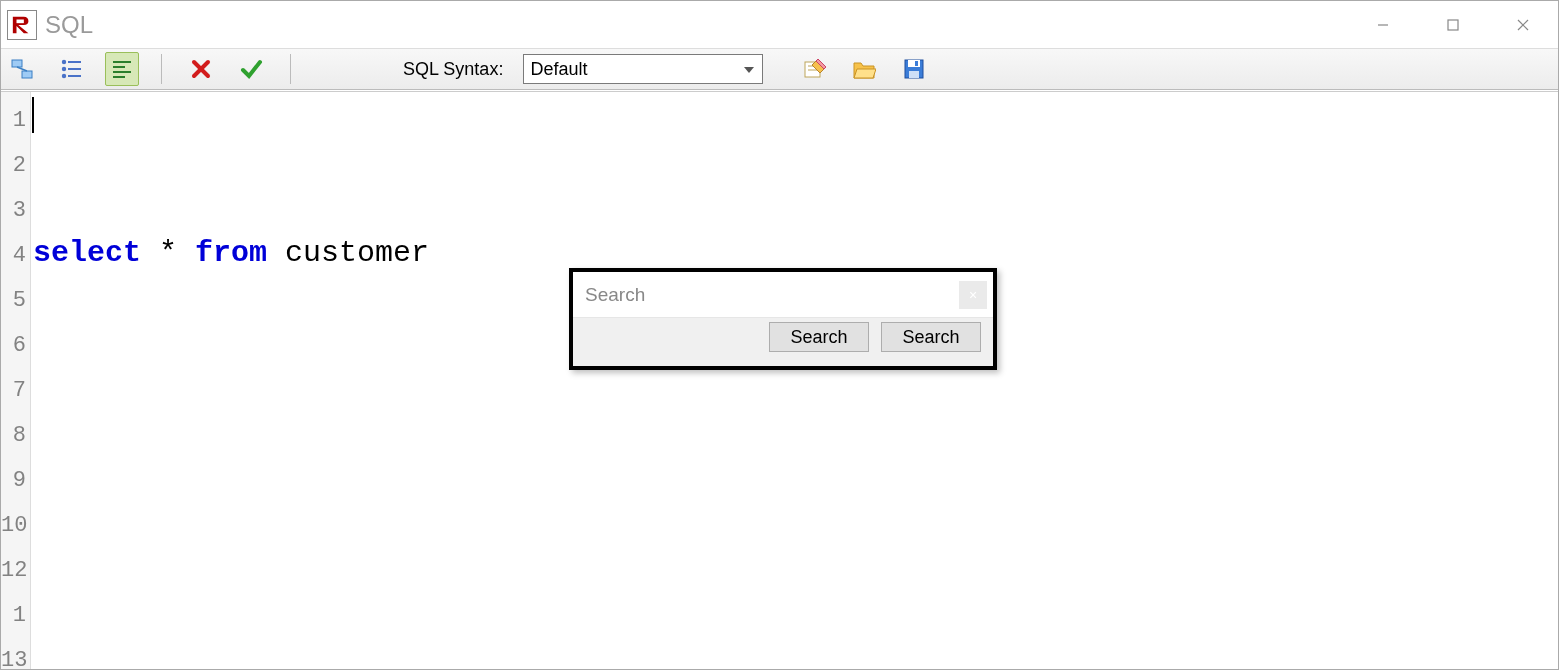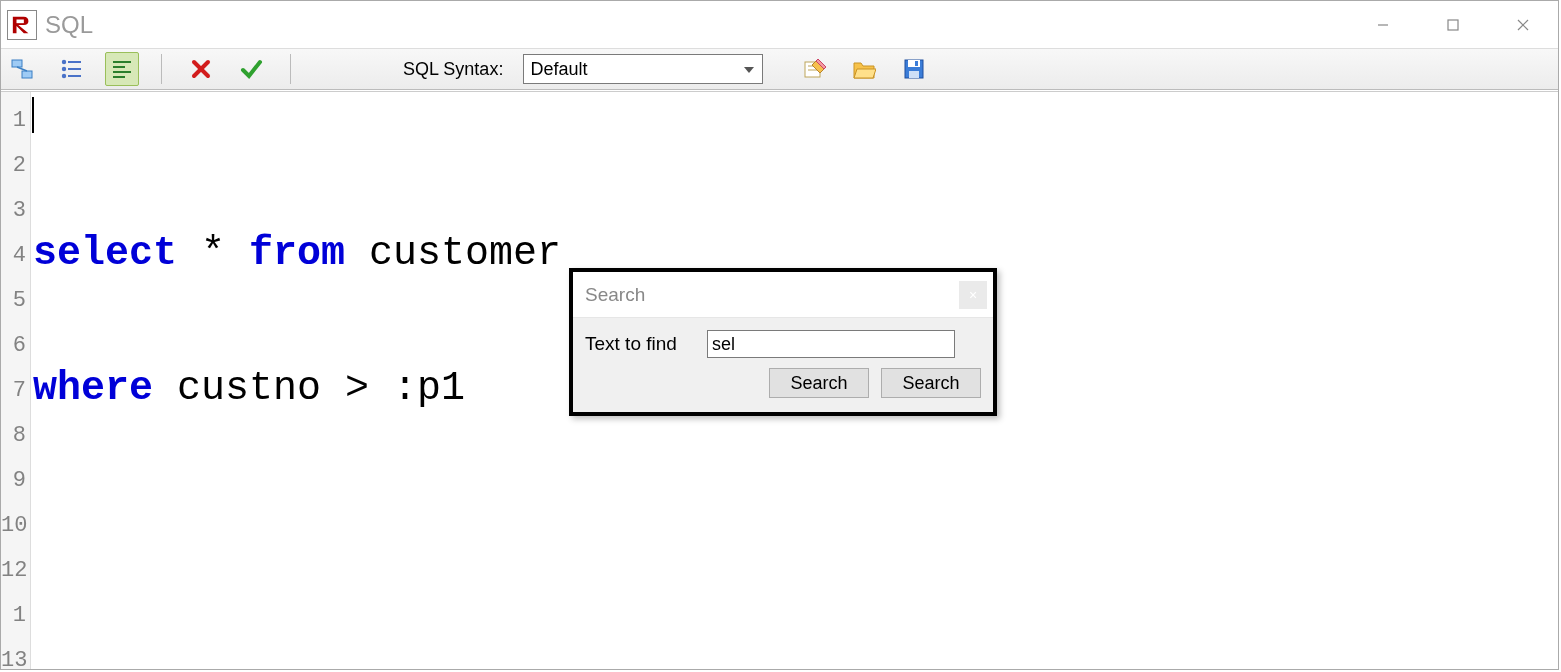--- a/index.html
+++ b/index.html
@@ -147,21 +147,21 @@
     font-size: 22px;
     text-align: right;
     padding: 6px 4px 0 0;
     line-height: 45px;
     user-select: none;
   }
   .gutter .ln { height: 45px; }
   .code {
     flex: 1;
     font-family: "Courier New", monospace;
-    font-size: 40px;
+    font-size: 30px;
     line-height: 45px;
     padding: 4px 4px 0 2px;
     position: relative;
     white-space: pre;
   }
   .code .row { height: 45px; }
   .kw { color: #0000d8; font-weight: bold; }
   .cursor {
     position: absolute;
     width: 2px;
@@ -371,34 +371,29 @@
       <div class="ln">8</div>
       <div class="ln">9</div>
       <div class="ln">10</div>
       <div class="ln">12</div>
       <div class="ln">1</div>
       <div class="ln">13</div>
     </div>
     <div class="code">
       <div class="cursor"></div>
       <div class="row"><span class="kw">select</span><span> * </span><span class="kw">from</span><span> customer</span></div>
-      <div class="row"><span class="kw">where</span><span> custno &gt; :p1</span></div>
     </div>
   </div>
 
   <div class="search-dialog">
     <div class="search-titlebar">
       <span>Search</span>
       <div class="search-close">
         <span>×</span>
       </div>
     </div>
-    <div class="search-body">
-      <label>Text to find</label>
-      <input class="search-input" type="text" value="sel" style="">
-    </div>
     <div class="search-buttons">
       <button class="dlg-btn">Search</button>
       <button class="dlg-btn">Search</button>
     </div>
   </div>
 
 </div>
 
 </body></html>

